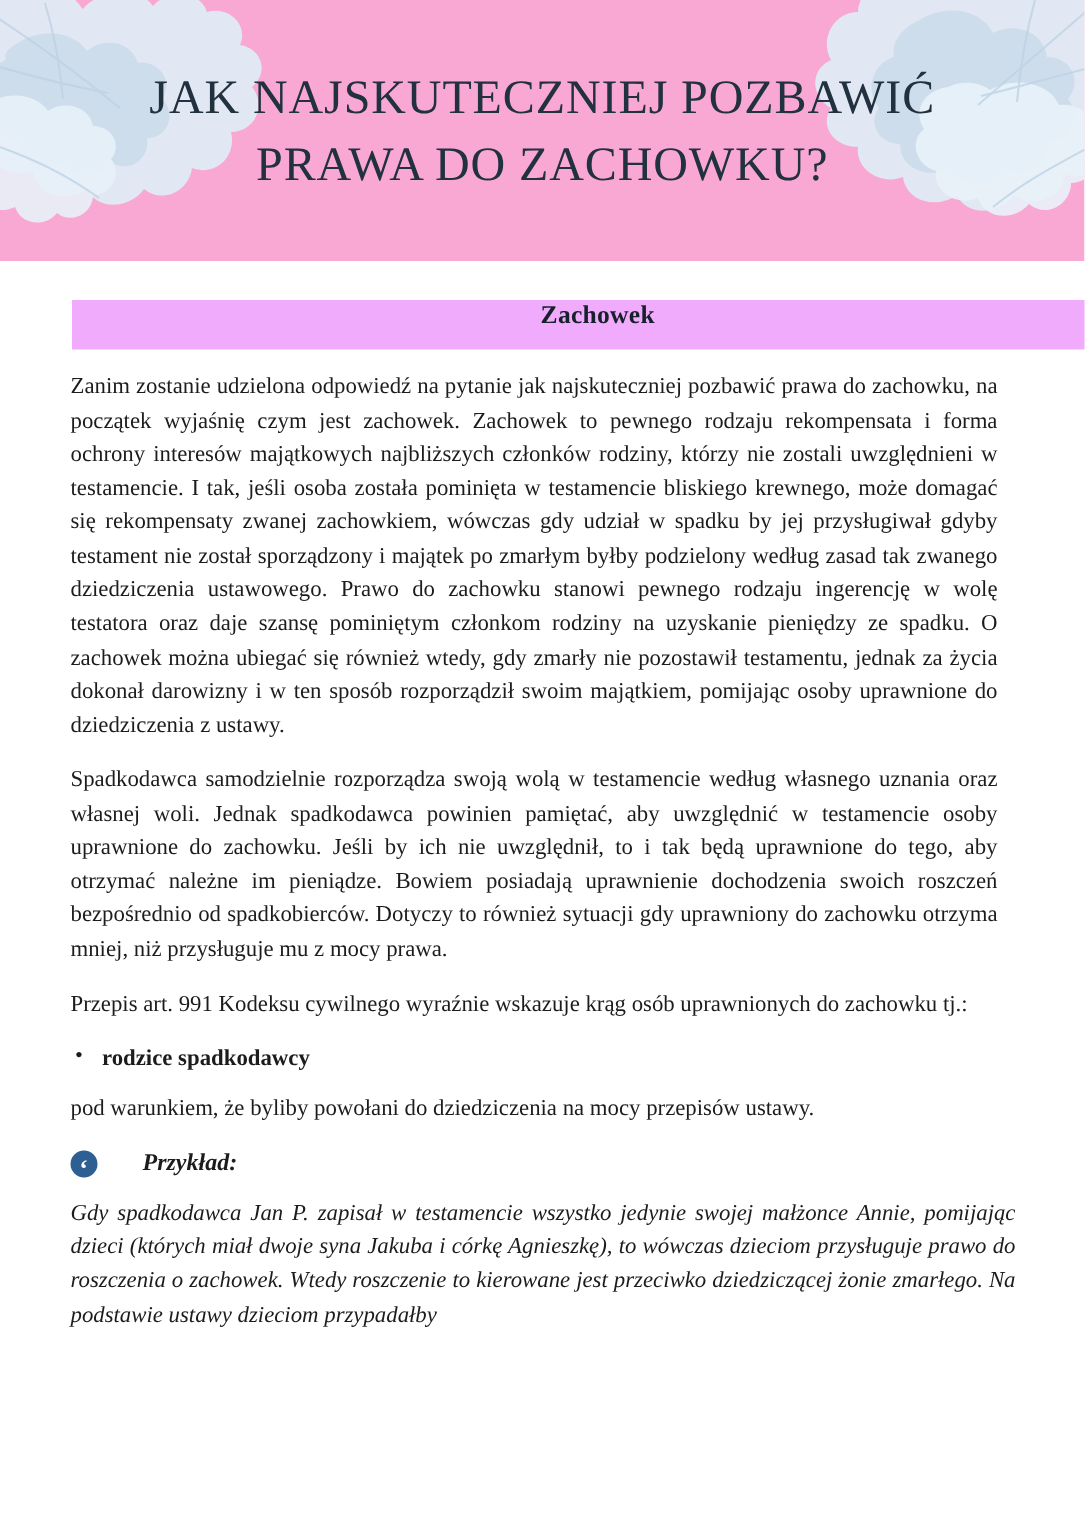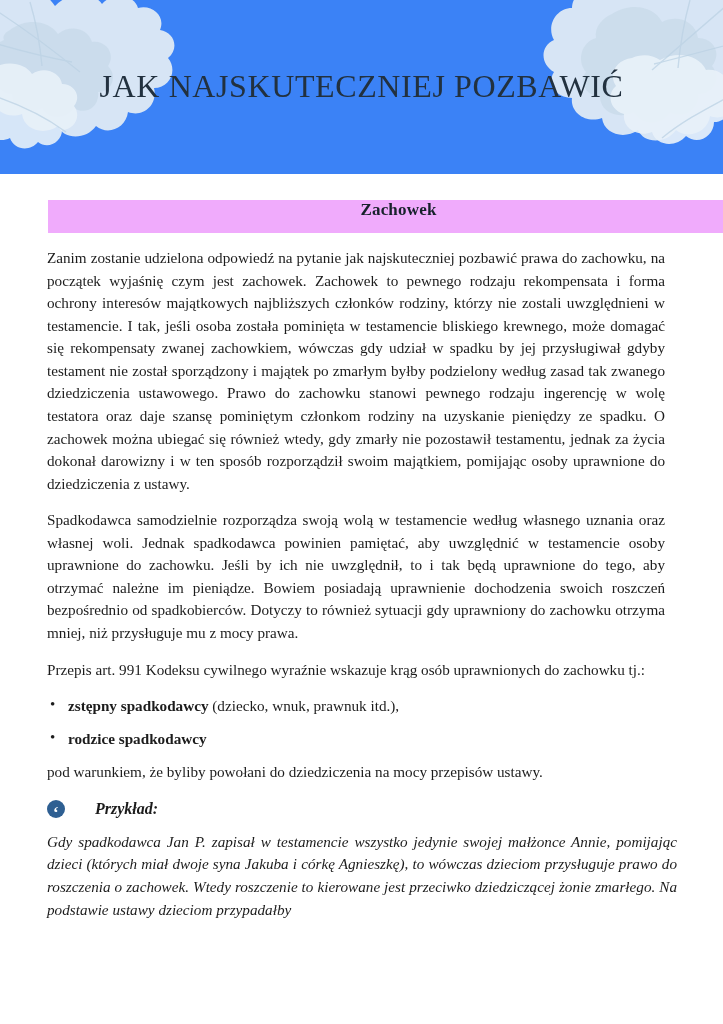--- a/index.html
+++ b/index.html
@@ -14,21 +14,21 @@
     font-family: "Liberation Serif", "DejaVu Serif", serif;
     color: #1a1a1a;
     position: relative;
   }
 
   
   .header-banner {
     position: relative;
     width: 723px;
     height: 174px;
-    background: #3b82f6;
+    background: #f9a8d4;
     overflow: hidden;
   }
   .leaf-layer {
     position: absolute;
     top: 0;
     left: 0;
     width: 723px;
     height: 174px;
     pointer-events: none;
   }
@@ -210,39 +210,37 @@
     <g stroke="#bcd2e4" stroke-width="1.4" fill="none" opacity="0.75">
       <path d="M742,-8 C714,16 684,42 652,70"></path>
       <path d="M690,0 C684,22 680,46 678,68"></path>
       <path d="M746,40 C716,48 686,56 654,64"></path>
       <path d="M730,96 C708,108 684,120 662,138"></path>
     </g>
   </svg>
 
   <div class="header-title">
     <div class="line">JAK NAJSKUTECZNIEJ POZBAWIĆ</div>
+    <div class="line">PRAWA DO ZACHOWKU?</div>
   </div>
 </div>
 
 <div class="subtitle-band">
   <span class="subtitle-text">Zachowek</span>
 </div>
 
 <div class="content">
 
   <p class="body-par">Zanim zostanie udzielona odpowiedź na pytanie jak najskuteczniej pozbawić prawa do zachowku,  na początek wyjaśnię czym jest zachowek. Zachowek to pewnego rodzaju  rekompensata i forma ochrony interesów majątkowych najbliższych członków rodziny, którzy nie zostali uwzględnieni w testamencie. I tak, jeśli osoba została pominięta w testamencie bliskiego krewnego, może domagać się rekompensaty zwanej zachowkiem, wówczas gdy  udział w spadku by jej przysługiwał gdyby testament nie został sporządzony i majątek po zmarłym byłby podzielony według zasad tak zwanego dziedziczenia ustawowego. Prawo do zachowku stanowi pewnego rodzaju ingerencję w wolę testatora oraz daje szansę pominiętym członkom rodziny na uzyskanie pieniędzy ze spadku. O zachowek można ubiegać się również wtedy, gdy zmarły nie pozostawił testamentu, jednak za życia dokonał darowizny i w ten sposób rozporządził swoim majątkiem, pomijając osoby uprawnione do dziedziczenia z ustawy.</p>
 
   <p class="body-par">Spadkodawca samodzielnie rozporządza swoją wolą w testamencie według własnego uznania oraz własnej woli. Jednak spadkodawca powinien pamiętać, aby uwzględnić w testamencie osoby uprawnione do zachowku. Jeśli by ich nie uwzględnił, to i tak będą uprawnione do tego, aby otrzymać należne im pieniądze. Bowiem posiadają uprawnienie dochodzenia swoich roszczeń bezpośrednio od spadkobierców. Dotyczy to również sytuacji gdy uprawniony do zachowku otrzyma mniej, niż przysługuje mu z mocy prawa.</p>
 
   <p class="body-par">Przepis art. 991 Kodeksu cywilnego wyraźnie wskazuje krąg osób uprawnionych do zachowku tj.:</p>
 
   <ul class="rights-list">
-    <li>
-      <span class="lead">zstępny spadkodawcy</span><span> (dziecko, wnuk, prawnuk itd.),</span>
-    </li>
     <li>
       <span class="lead">rodzice spadkodawcy</span><span></span>
     </li>
   </ul>
 
   <p class="body-par">pod warunkiem, że byliby powołani do dziedziczenia na mocy przepisów ustawy.</p>
 
   <div class="example-heading">
     <span class="example-icon">
       <span>’</span>

